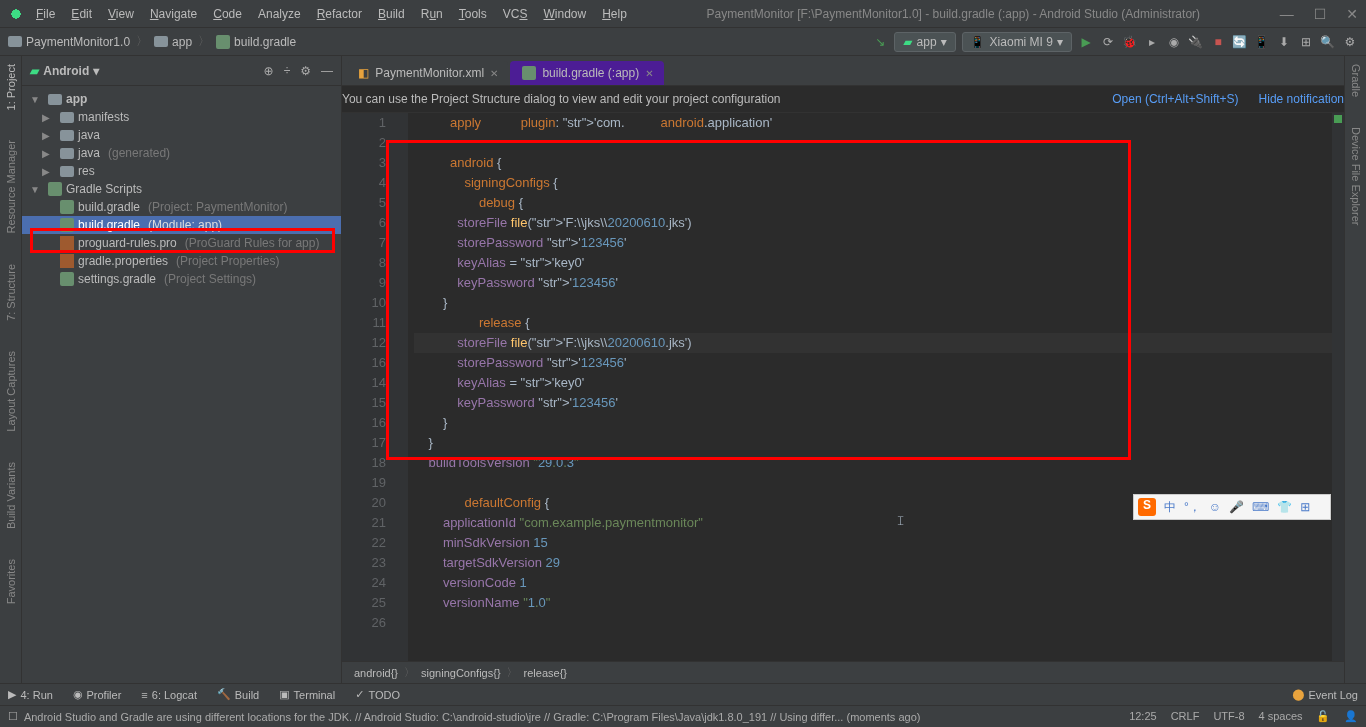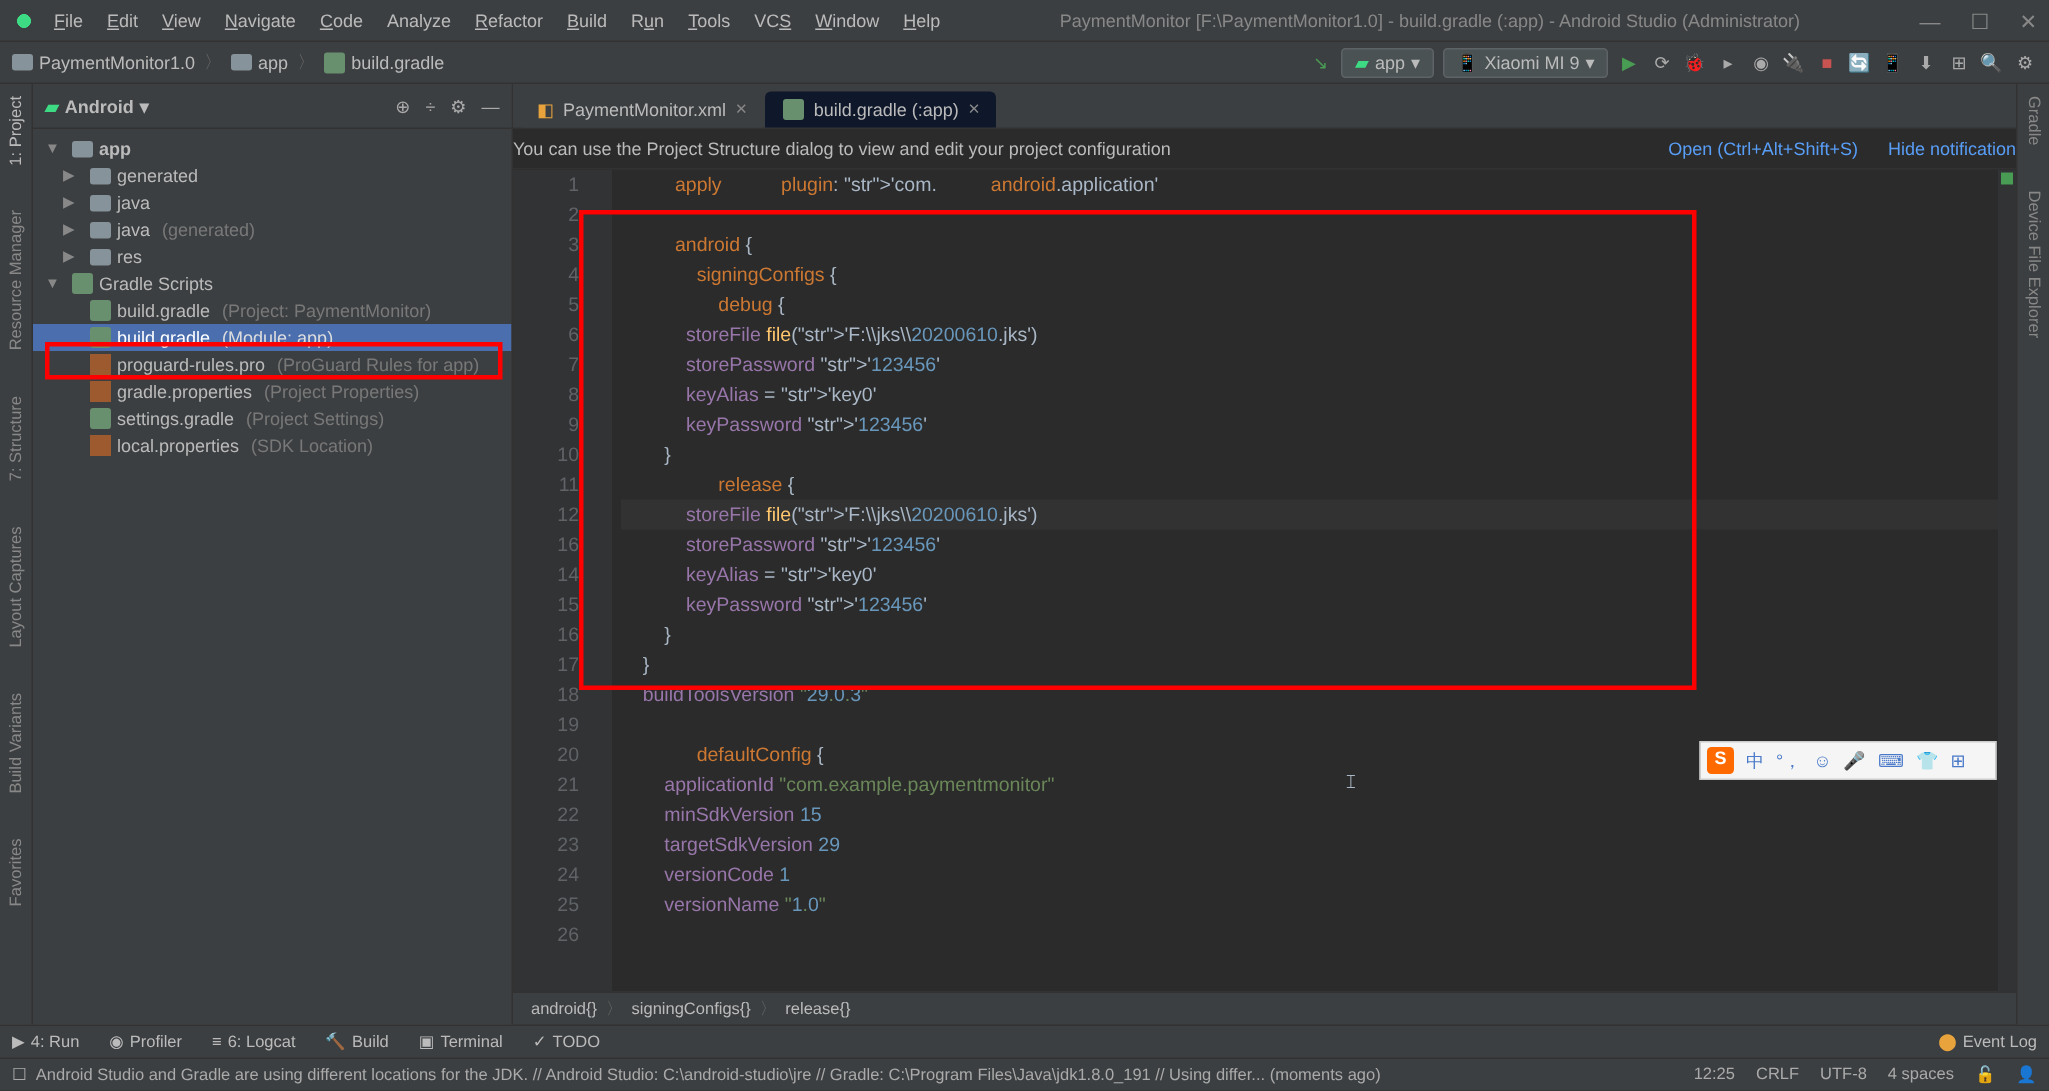--- a/index.html
+++ b/index.html
@@ -35,21 +35,21 @@
 .tree-item { display: flex; align-items: center; padding: 2px 8px; gap: 4px; cursor: default; }
 .tree-item.selected { background: #4b6eaf; color: #fff; }
 .tree-arrow { width: 14px; color: #888; font-size: 10px; }
 .tree-label { color: #bbbbbb; }
 .tree-hint { color: #787878; margin-left: 4px; }
 .indent-1 { padding-left: 20px; }
 .indent-2 { padding-left: 38px; }
 .editor-area { flex: 1; display: flex; flex-direction: column; background: #2b2b2b; }
 .editor-tabs { height: 30px; background: #3c3f41; display: flex; align-items: flex-end; border-bottom: 1px solid #323232; padding-left: 6px; }
 .editor-tab { padding: 5px 10px; background: #3c3f41; display: flex; align-items: center; gap: 6px; color: #bbb; border-radius: 4px 4px 0 0; margin-right: 2px; }
-.editor-tab.active { background: #0f172a; padding-left: 12px; }
+.editor-tab.active { background: #4c1d95; padding-left: 12px; }
 .tab-close { color: #888; font-size: 10px; }
 .notif { display: flex; align-items: center; padding: 6px 0; background: #2b2b2b; border-bottom: 1px solid #323232; color: #bbb; }
 .notif-link { color: #589df6; margin-left: auto; margin-right: 20px; }
 .notif-link2 { color: #589df6; }
 .editor-body { flex: 1; display: flex; font-family: Consolas, monospace; font-size: 13px; line-height: 20px; position: relative; overflow: hidden; }
 .gutter { width: 50px; background: #313335; color: #606366; text-align: right; padding: 0 6px; }
 .gutter-line { height: 20px; }
 .fold-gutter { width: 16px; background: #313335; position: relative; }
 .code { flex: 1; padding-left: 6px; color: #a9b7c6; position: relative; }
 .code-line { height: 20px; white-space: pre; }
@@ -174,21 +174,21 @@
     </div>
     <div class="tree">
       <div class="tree-item">
           <span class="tree-arrow">▼</span>
           <span class="folder-icon"></span>
           <span class="tree-label" style="font-weight:bold">app</span>
         </div>
       <div class="tree-item indent-1">
           <span class="tree-arrow">▶</span>
           <span class="folder-icon"></span>
-          <span class="tree-label">generated</span>
+          <span class="tree-label">manifests</span>
         </div>
       <div class="tree-item indent-1">
           <span class="tree-arrow">▶</span>
           <span class="folder-icon"></span>
           <span class="tree-label">java</span>
         </div>
       <div class="tree-item indent-1">
           <span class="tree-arrow">▶</span>
           <span class="folder-icon"></span>
           <span class="tree-label">java</span>
@@ -221,25 +221,20 @@
         </div>
       <div class="tree-item indent-2">
           <span style="width:14px;height:14px;background:#9e5a2f;display:inline-block"></span>
           <span class="tree-label">gradle.properties</span>
           <span class="tree-hint">(Project Properties)</span>
         </div>
       <div class="tree-item indent-2">
           <span class="gradle-icon"></span>
           <span class="tree-label">settings.gradle</span>
           <span class="tree-hint">(Project Settings)</span>
-        </div>
-      <div class="tree-item indent-2">
-          <span style="width:14px;height:14px;background:#9e5a2f;display:inline-block"></span>
-          <span class="tree-label">local.properties</span>
-          <span class="tree-hint">(SDK Location)</span>
         </div>
     </div>
     <div class="highlight-box" style="left:8px;top:172px;width:305px;height:25px"></div>
   </div>
 
   <div class="editor-area">
     <div class="editor-tabs">
       <div class="editor-tab">
           <span style="color:#e8a33d">◧</span>
           <span>PaymentMonitor.xml</span>

